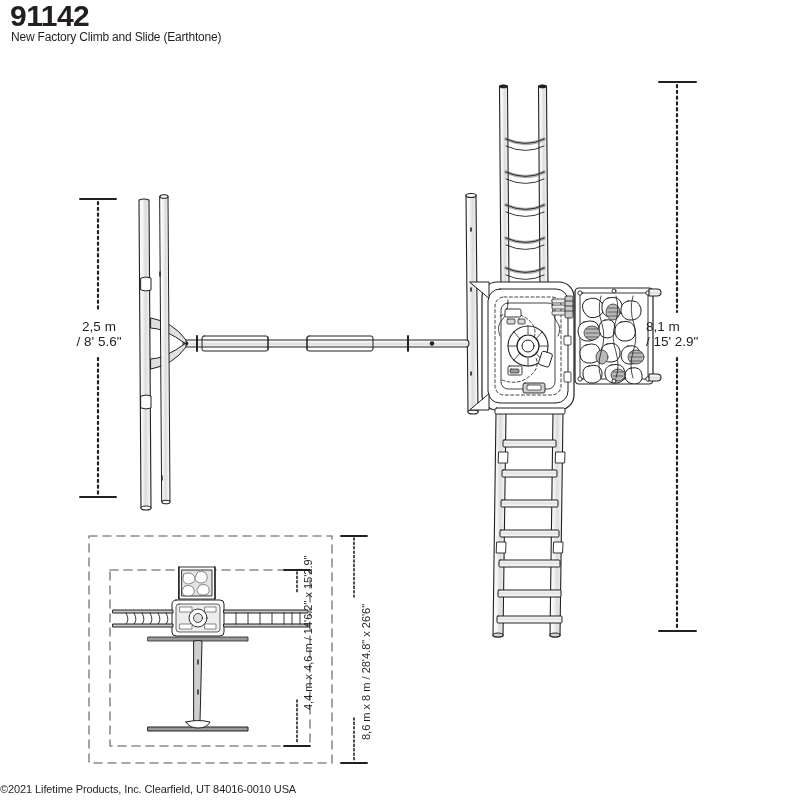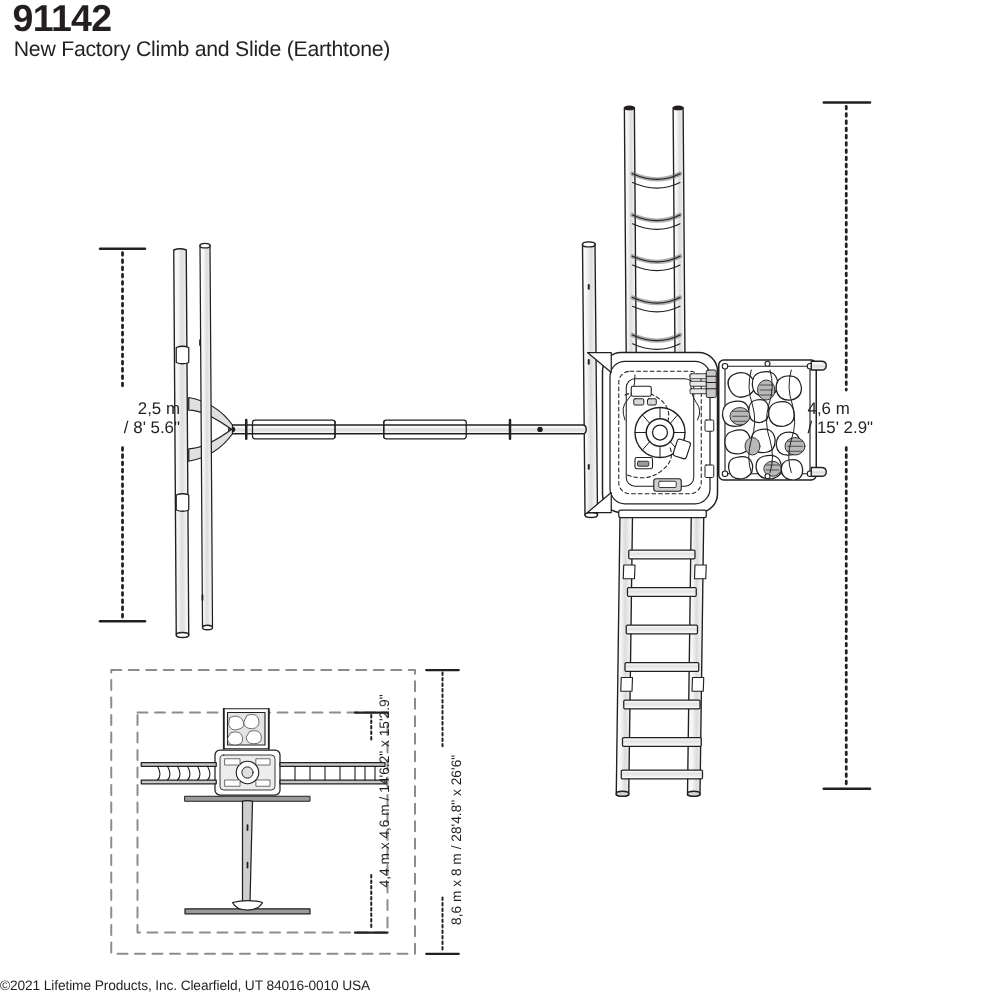--- a/index.html
+++ b/index.html
@@ -25,21 +25,21 @@
     left: 10px; top: 1px;
     font-size: 30px;
     font-weight: 700;
     letter-spacing: -0.5px;
     color: #231f20;
     line-height: 1;
   }
   #product-name {
     position: absolute;
     left: 11px; top: 31px;
-    font-size: 17px;
+    font-size: 12px;
     font-weight: 400;
     letter-spacing: -0.2px;
     color: #231f20;
     line-height: 1;
   }
 
   
   #logo-wrap {
     position: absolute;
     right: 6px; top: 3px;
@@ -63,23 +63,22 @@
   
   .dim-label {
     position: absolute;
     font-size: 13.5px;
     line-height: 15px;
     color: #231f20;
     text-align: center;
     white-space: nowrap;
   }
   #dim-left-label {
-    left: 74px; top: 319px;
+    left: 64px; top: 319px;
     width: 70px;
-    text-align: right;
   }
   #dim-right-label {
     left: 646px; top: 319px;
     width: 100px;
     text-align: left;
   }
   .dim-label .l2 { display: block; }
 
   .dim-vert-label {
     position: absolute;
@@ -466,21 +465,21 @@
     </g>
   </g>
 </svg>
 
 <div id="dim-left-label" class="dim-label">
   <span>2,5 m</span>
   <span class="l2">/ 8' 5.6"</span>
 </div>
 
 <div id="dim-right-label" class="dim-label">
-  <span>4,6 m</span>
+  <span>8,1 m</span>
   <span class="l2">/ 15' 2.9"</span>
 </div>
 
 <div id="fp-dim-inner-label" class="dim-vert-label">4,4 m x 4,6 m / 14'6.2" x 15'2.9"</div>
 
 <div id="fp-dim-outer-label" class="dim-vert-label">8,6 m x 8 m / 28'4.8" x 26'6"</div>
 
 <div id="footer">©2021 Lifetime Products, Inc. Clearfield, UT 84016-0010 USA</div>
 
 </body></html>

